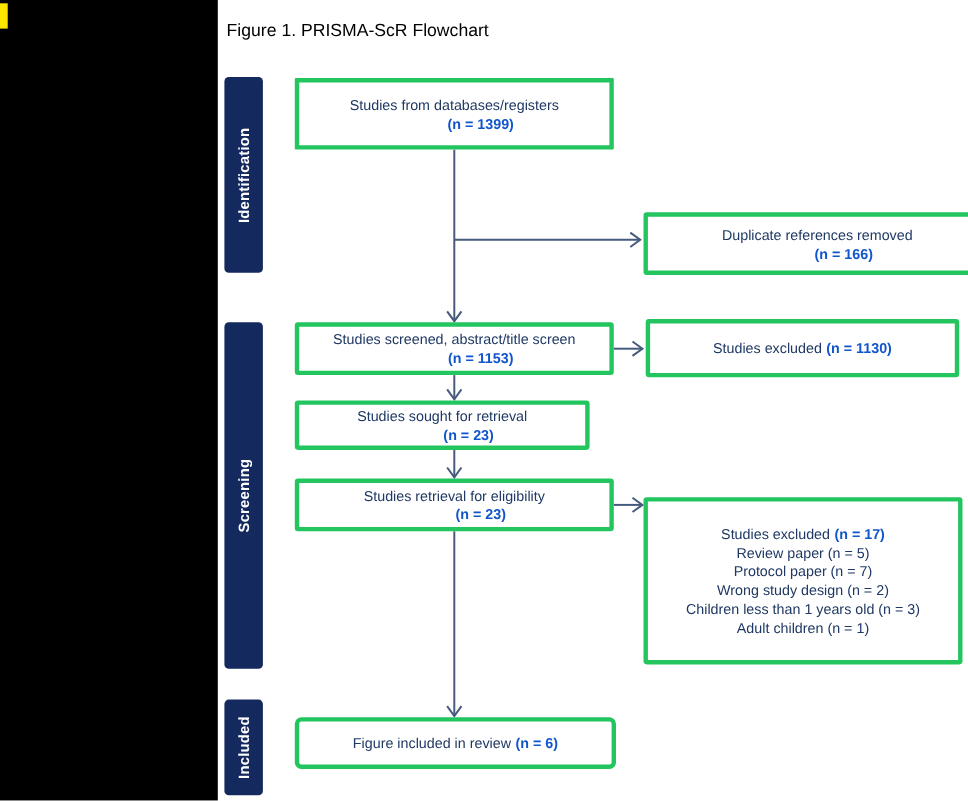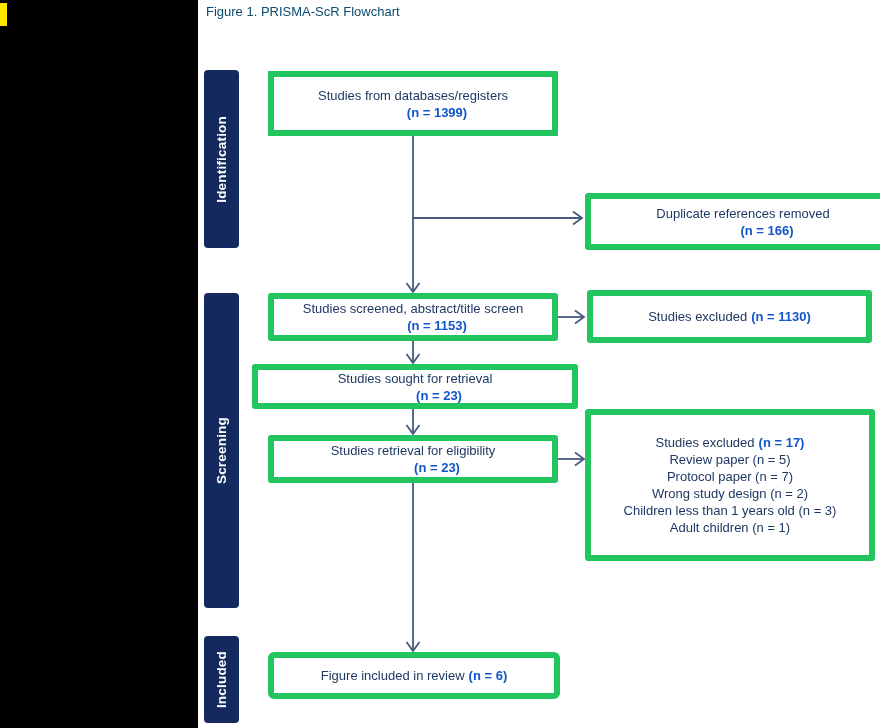--- a/index.html
+++ b/index.html
@@ -3,51 +3,51 @@
 <meta charset="utf-8">
 <style>
   html,body{margin:0;padding:0;background:#fff;}
   #canvas{
     position:relative;width:880px;height:728px;overflow:hidden;
     font-family:"Liberation Sans","DejaVu Sans",sans-serif;
     background:#ffffff;
   }
   .black-panel{position:absolute;left:0;top:0;width:198px;height:728px;background:#000000;}
   .yellow-marker{position:absolute;left:0;top:3px;width:7px;height:23px;background:#FFE600;}
-  .fig-title{position:absolute;left:206px;top:4px;font-size:13px;color:#0c4a6e;white-space:nowrap;}
+  .fig-title{position:absolute;left:206px;top:20px;font-size:16px;color:#000000;white-space:nowrap;}
   .stage-label{
     position:absolute;left:204px;width:35px;background:#14295D;border-radius:4px;
     display:flex;align-items:center;justify-content:center;
   }
   .stage-label span{
     writing-mode:vertical-rl;transform:rotate(180deg);
     color:#ffffff;font-weight:bold;font-size:13.5px;letter-spacing:.2px;white-space:nowrap;
   }
   #stage-identification{top:70px;height:178px;}
   #stage-screening{top:293px;height:315px;}
   #stage-included{top:636px;height:87px;}
   .box{
-    position:absolute;background:#ffffff;border:6px solid #22c55e;border-radius:3px;
+    position:absolute;background:#ffffff;border:4px solid #22c55e;border-radius:3px;
     display:flex;flex-direction:column;align-items:center;justify-content:center;
     text-align:center;font-size:13px;line-height:17px;color:#1F3864;box-sizing:border-box;
     padding:2px 6px;
   }
   .box .n{color:#1155CC;font-weight:bold;margin-left:48px;}
   .box .inline-row{white-space:nowrap;text-align:right;}
   .box .inline-row .n{margin-left:4px;}
   
   #box-databases{left:268px;top:71px;width:290px;height:65px;border-radius:1px;}
   #box-screened{left:268px;top:293px;width:290px;height:48px;}
-  #box-retrieval{left:252px;top:364px;width:326px;height:45px;}
+  #box-retrieval{left:268px;top:364px;width:268px;height:45px;}
   #box-eligibility{left:268px;top:435px;width:290px;height:48px;}
   #box-included{left:268px;top:652px;width:292px;height:47px;border-radius:6px;}
   
   #box-duplicates{left:585px;top:193px;width:316px;height:57px;}
   #box-excluded-screen{left:587px;top:290px;width:285px;height:53px;}
-  #box-excluded-full{left:585px;top:409px;width:290px;height:152px;}
+  #box-excluded-full{left:585px;top:452px;width:290px;height:152px;}
   .arrow-layer{position:absolute;left:0;top:0;width:880px;height:728px;pointer-events:none;}
   .arrow-layer path{stroke:#455A7D;stroke-width:1.8;fill:none;}
 </style>
 </head>
 <body>
 
 <div id="canvas">
 
   <div class="black-panel"></div>
   <div class="yellow-marker"></div>

